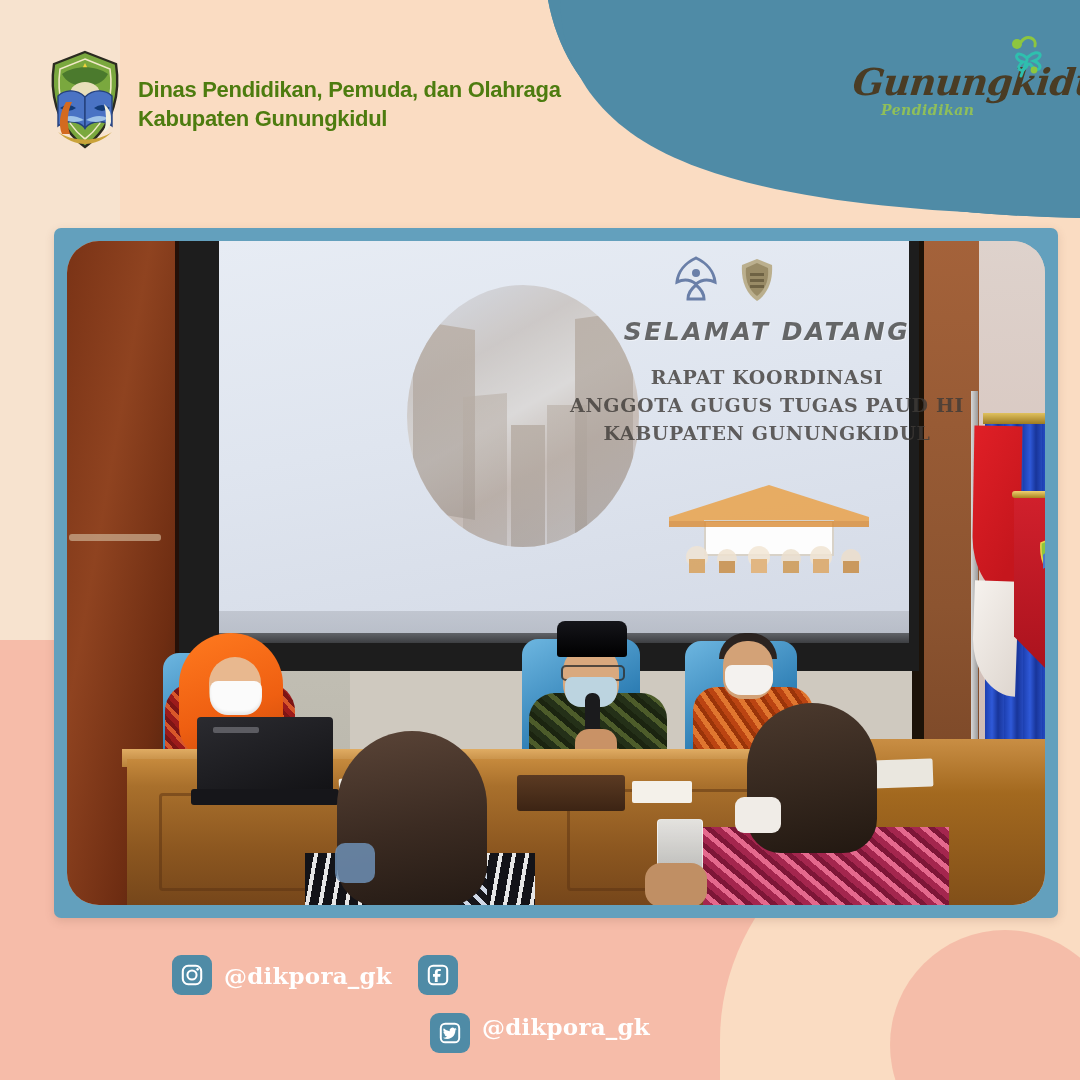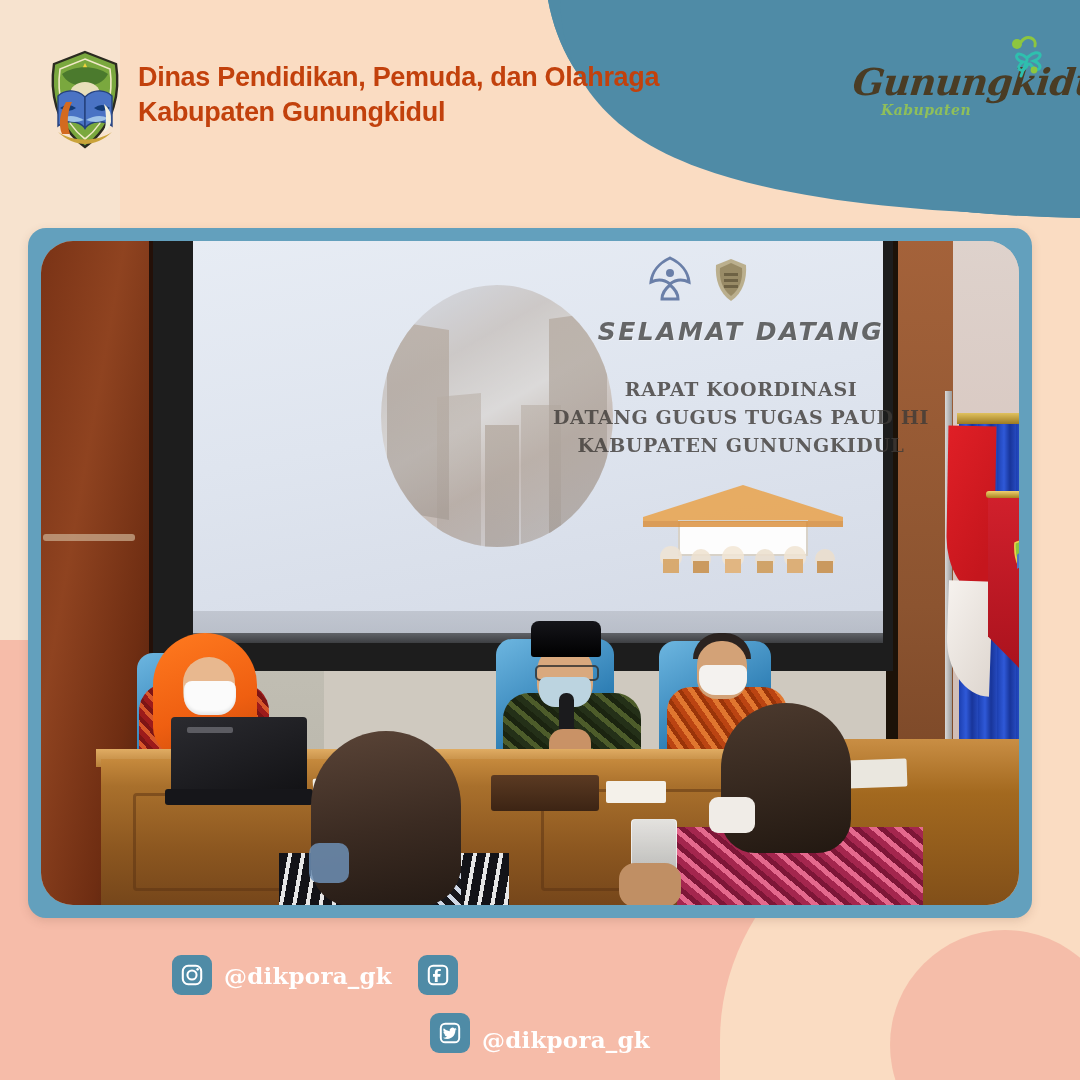--- a/index.html
+++ b/index.html
@@ -18,44 +18,44 @@
   .bg-salmon-left:after{content:"";position:absolute;right:-1px;top:0;width:120px;height:100%;background:#f6bca9;}
   .bg-salmon-bottom{position:absolute;left:0;bottom:0;width:1080px;height:230px;background:#f6bca9;}
   .bg-peach-corner{position:absolute;right:0;bottom:0;width:360px;height:300px;background:#fadcc2;border-top-left-radius:300px 260px;}
   .bg-salmon-blob{position:absolute;right:-40px;bottom:-80px;width:230px;height:230px;background:#f3b3a0;border-radius:50%;opacity:.75;}
   .bg-peach-strip{position:absolute;left:0;top:0;width:120px;height:700px;background:#f7e3cf;}
 
   
   .header{position:absolute;left:0;top:0;width:1080px;height:215px;}
   .crest{position:absolute;left:46px;top:50px;width:78px;height:100px;}
   .header-title{
-    position:absolute;left:138px;top:60px;width:620px;
-    color:#c2410c;font-weight:bold;font-size:27px;line-height:1.30;
+    position:absolute;left:138px;top:76px;width:620px;
+    color:#4d7c0f;font-weight:bold;font-size:22px;line-height:1.30;
     letter-spacing:-.3px;
   }
   .header-title .l2{display:block;}
 
   .gk-logo{position:absolute;right:25px;top:36px;width:210px;height:95px;}
   .gk-word{
     position:absolute;left:8px;top:24px;
     font-family:"DejaVu Serif",serif;font-style:italic;font-weight:bold;
     font-size:37px;color:#4a3c24;letter-spacing:-1px;
     transform:skewX(-6deg);
   }
   .gk-tag{
     position:absolute;left:36px;top:66px;
     font-family:"DejaVu Serif",serif;font-style:italic;font-weight:bold;
     font-size:14px;color:#8fbf5a;letter-spacing:.5px;
   }
   .gk-orn{position:absolute;right:2px;top:-6px;width:56px;height:56px;}
 
   
   .photo-frame{
-    position:absolute;left:28px;top:228px;width:1004px;height:690px;
-    background:#63a0bd;border-radius:18px;
+    position:absolute;left:54px;top:228px;width:1004px;height:690px;
+    background:#63a0bd;border-radius:7px;
     box-shadow:0 3px 10px rgba(120,80,60,.18);
   }
   .photo{
     position:absolute;left:13px;top:13px;width:978px;height:664px;
     border-radius:32px;overflow:hidden;background:#cfc9bf;
   }
 
   
   .ph{position:absolute;}
   .wall-left-door{left:0;top:0;width:123px;height:100%;
@@ -97,21 +97,21 @@
   .slide-logo2{left:520px;top:16px;width:36px;height:46px;}
   .slide-t1{
     left:383px;top:76px;width:330px;text-align:center;
     font-family:"DejaVu Sans",sans-serif;font-weight:bold;font-style:italic;
     font-size:25px;letter-spacing:2.5px;color:#4a4a4a;opacity:.82;
     text-shadow:1px 1px 0 rgba(255,255,255,.5);
   }
   .slide-t2{
     left:348px;top:122px;width:400px;text-align:center;
     font-family:"DejaVu Serif",serif;font-weight:bold;
-    font-size:19px;line-height:1.48;letter-spacing:.6px;color:#3f3b38;opacity:.80;margin-top:12px;
+    font-size:19px;line-height:1.48;letter-spacing:.6px;color:#3f3b38;opacity:.80;
   }
   .slide-house{left:390px;top:236px;width:320px;height:96px;}
 
   
   .table-main{left:60px;top:518px;width:760px;height:150px;
     background:linear-gradient(180deg,#c68a3d 0%,#a9702c 18%,#8c5720 60%,#74451a 100%);}
   .table-top{left:55px;top:508px;width:770px;height:18px;background:linear-gradient(180deg,#e0ac63,#b9813a);}
   .table-panel{left:92px;top:552px;width:210px;height:92px;border:3px solid rgba(90,50,18,.5);border-radius:4px;}
   .table-panel2{left:500px;top:548px;width:190px;height:96px;border:3px solid rgba(90,50,18,.5);border-radius:4px;}
   .table-right{left:700px;top:498px;width:278px;height:180px;
@@ -169,21 +169,21 @@
   
   .fr-head{left:680px;top:462px;width:130px;height:150px;background:linear-gradient(170deg,#4c3a2e,#221811);border-radius:65px 65px 34px 34px;}
   .fr-shirt{left:636px;top:586px;width:246px;height:98px;
     background:repeating-linear-gradient(40deg,#a4264e 0px,#a4264e 6px,#e4698d 6px,#e4698d 11px,#7d1637 11px,#7d1637 16px);}
   .fr-mask{left:668px;top:556px;width:46px;height:36px;background:#f0ece7;border-radius:9px;}
   .fr-glass{left:590px;top:578px;width:44px;height:56px;background:linear-gradient(180deg,rgba(240,248,255,.85),rgba(205,222,236,.75));border-radius:4px 4px 10px 10px;border:1px solid rgba(255,255,255,.6);}
   .fr-hand{left:578px;top:622px;width:62px;height:44px;background:#c08f64;border-radius:16px;}
 
   
   .footer{position:absolute;left:0;top:945px;width:1080px;height:135px;}
-  .frow{position:absolute;display:flex;align-items:flex-end;}
+  .frow{position:absolute;display:flex;align-items:flex-start;}
   .frow1{left:172px;top:10px;gap:0;}
   .frow2{left:430px;top:68px;}
   .ficon{width:40px;height:40px;border-radius:9px;background:#4f8ba6;
     display:flex;align-items:center;justify-content:center;flex:none;}
   .ftext{margin-left:12px;color:#ffffff;font-family:"DejaVu Serif",serif;
     font-weight:bold;font-size:23px;letter-spacing:.2px;}
   .ftext.small{font-size:19px;}
   .web-badge{
     background:#5a8aa3;border-radius:11px;padding:8px 18px;margin-left:28px;
     color:#fdfdfd;font-family:"DejaVu Serif",serif;font-size:22px;font-weight:normal;
@@ -233,21 +233,21 @@
       <path d="M12 82 C26 92 52 92 66 82 C58 90 48 94 39 94 C30 94 20 90 12 82 Z" fill="#caa33a"></path>
     </svg>
 
     <div class="header-title">
       <span>Dinas Pendidikan, Pemuda, dan Olahraga</span>
       <span class="l2">Kabupaten Gunungkidul</span>
     </div>
 
     <div class="gk-logo">
       <div class="gk-word">Gunungkidul</div>
-      <div class="gk-tag">Kabupaten</div>
+      <div class="gk-tag">Pendidikan</div>
       <svg class="gk-orn" viewBox="0 0 56 56">
         <g fill="none" stroke="#2fbfae" stroke-width="3" stroke-linecap="round">
           <path d="M30 28 C18 18 16 30 26 32 C16 38 26 46 31 34"></path>
           <path d="M31 27 C43 17 48 27 37 31 C48 35 42 46 33 34"></path>
           <path d="M30 30 L24 46"></path>
         </g>
         <circle cx="20" cy="14" r="5" fill="#8dc63f"></circle>
         <path d="M24 12 C30 4 40 8 38 16" fill="none" stroke="#8dc63f" stroke-width="3" stroke-linecap="round"></path>
         <circle cx="37" cy="40" r="3.4" fill="#8dc63f"></circle>
       </svg>
@@ -301,21 +301,21 @@
           <path d="M18 2 L33 8 C34 22 30 36 18 44 C6 36 2 22 3 8 Z" fill="#b0a074" opacity=".8"></path>
           <path d="M18 6 L29 11 C30 22 27 32 18 39 C9 32 6 22 7 11 Z" fill="#8d7f5a" opacity=".75"></path>
           <rect x="11" y="16" width="14" height="3" fill="#6e6244"></rect>
           <rect x="11" y="22" width="14" height="3" fill="#6e6244"></rect>
           <rect x="11" y="28" width="14" height="3" fill="#6e6244"></rect>
         </svg>
 
         <div class="ph slide-t1">SELAMAT DATANG</div>
         <div class="ph slide-t2">
           <div>RAPAT KOORDINASI</div>
-          <div>DATANG GUGUS TUGAS PAUD HI</div>
+          <div>ANGGOTA GUGUS TUGAS PAUD HI</div>
           <div>KABUPATEN GUNUNGKIDUL</div>
         </div>
 
         <svg class="ph slide-house" viewBox="0 0 320 96">
           <path d="M60 40 L160 8 L260 40 L260 44 L60 44 Z" fill="#e9a24b" opacity=".85"></path>
           <rect x="96" y="44" width="128" height="34" fill="#fdfdfd" stroke="#d8d2c8" stroke-width="2"></rect>
           <rect x="60" y="44" width="200" height="6" fill="#d98b33" opacity=".8"></rect>
           <g opacity=".85">
             <circle cx="88" cy="80" r="11" fill="#f0e4d4"></circle>
               <rect x="80" y="82" width="16" height="14" fill="#d9a25b"></rect>

